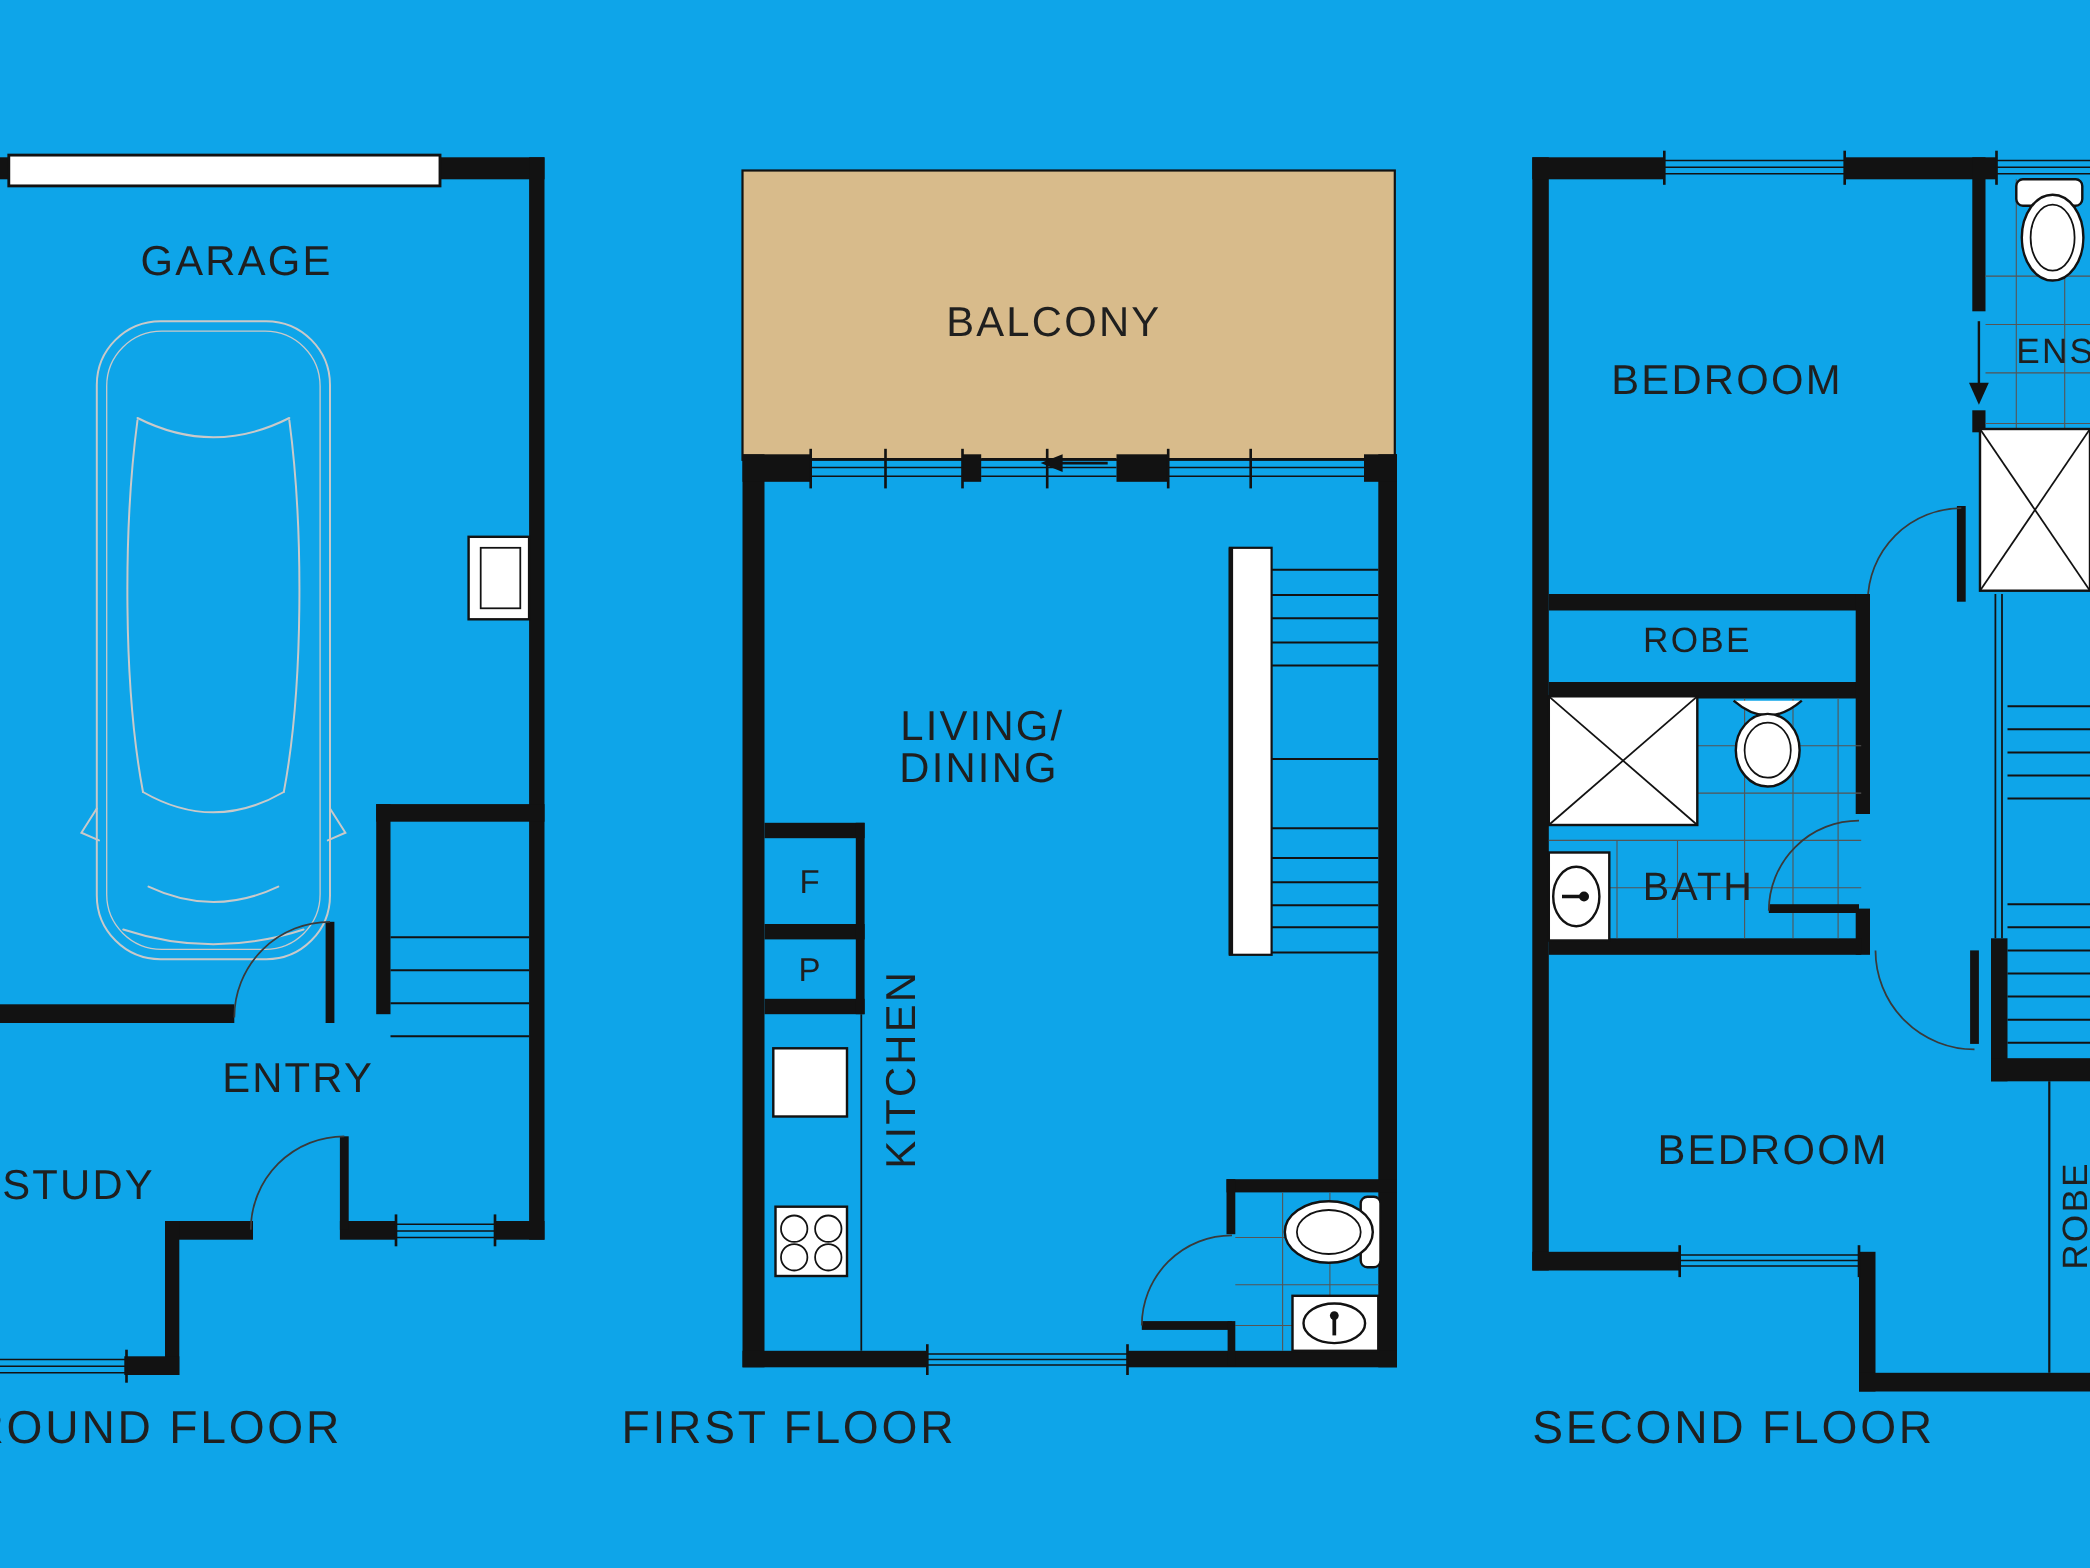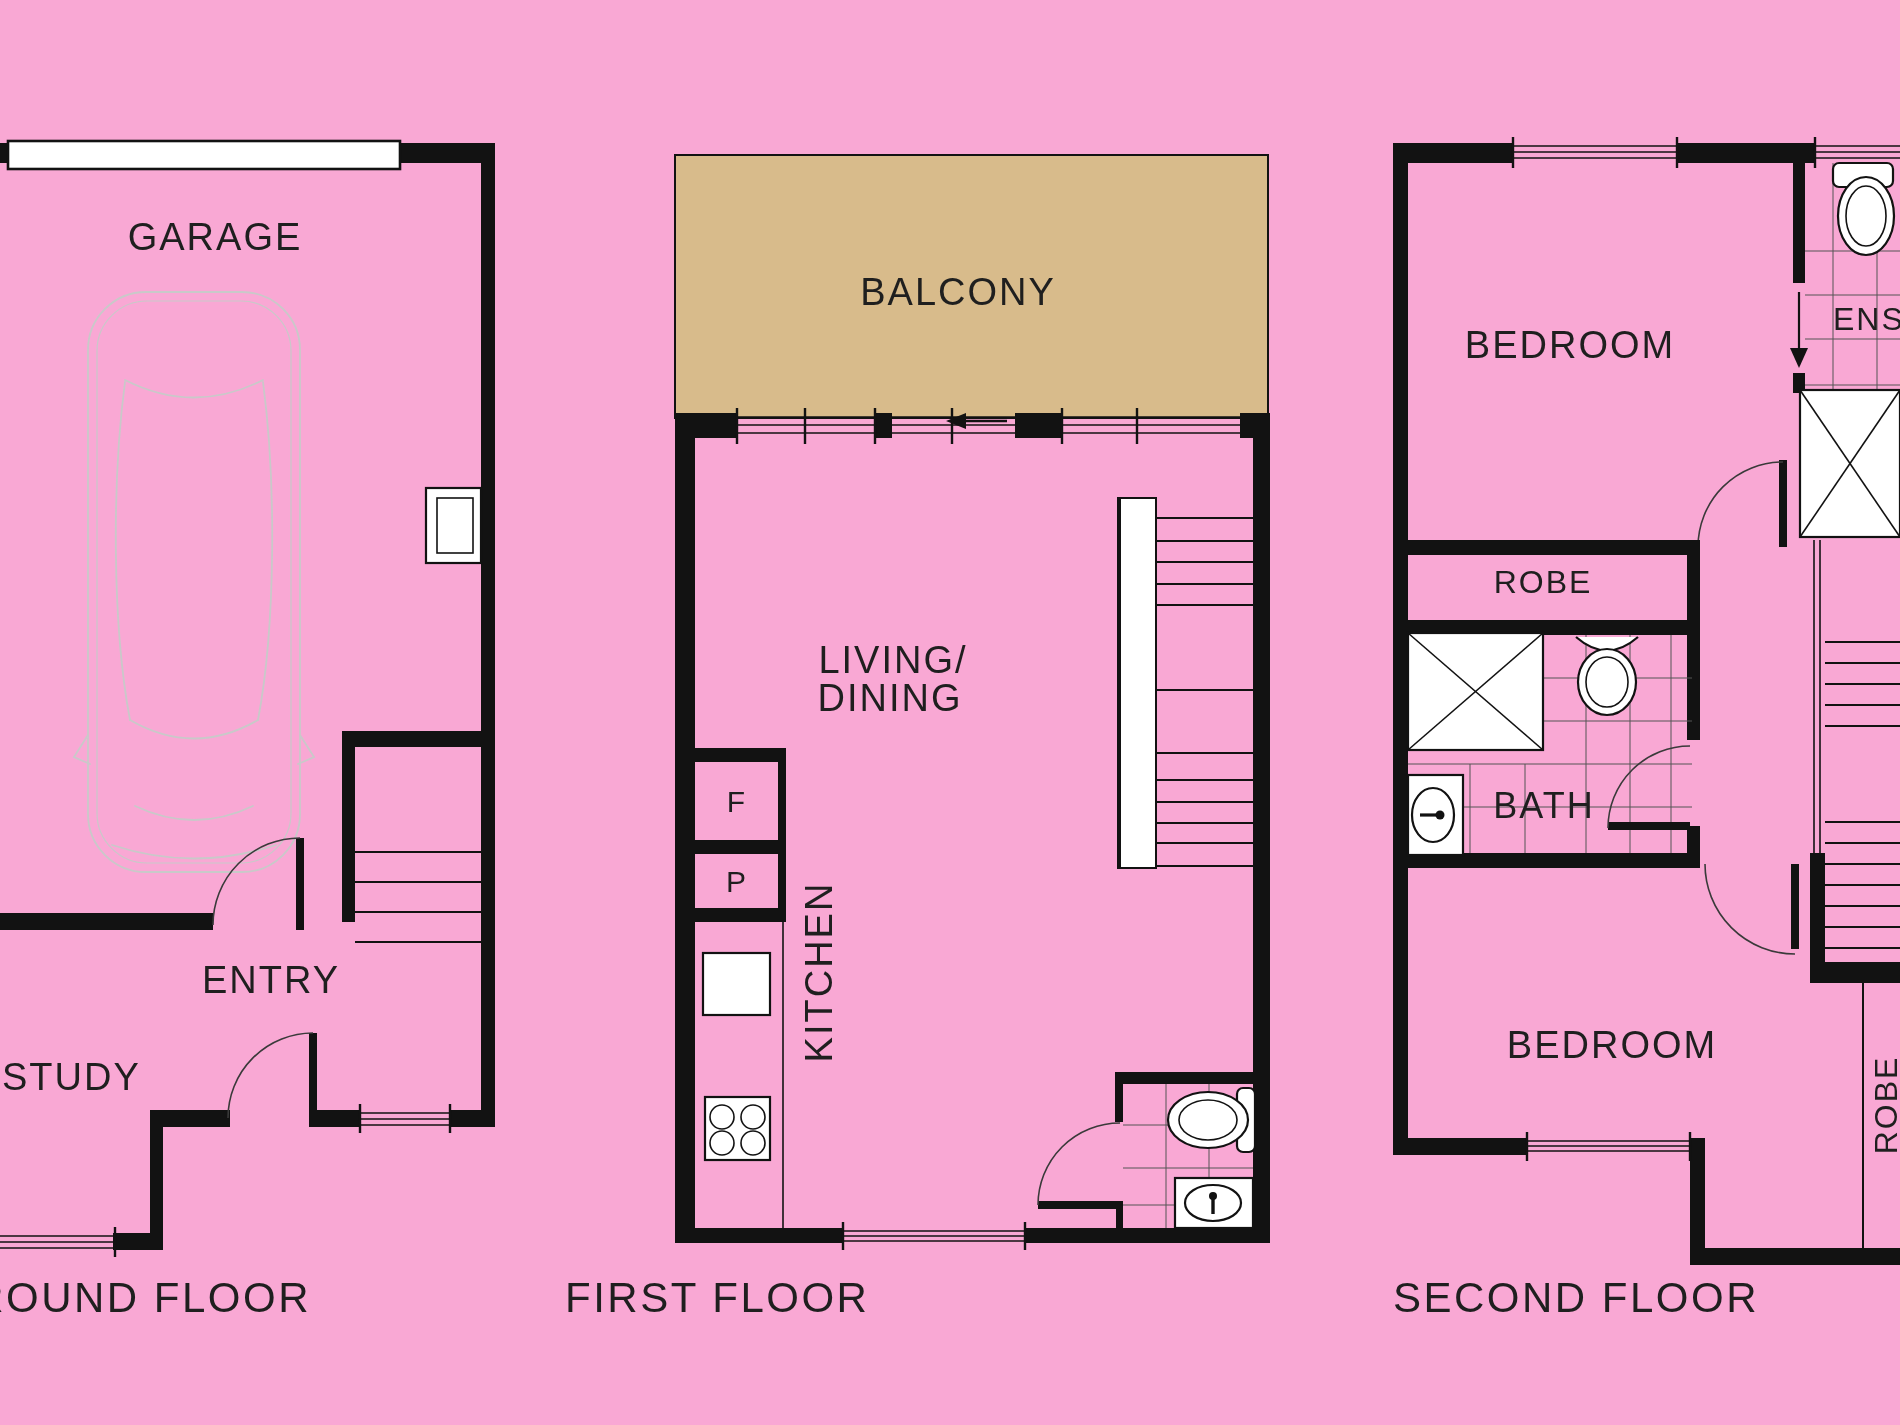--- a/index.html
+++ b/index.html
@@ -1,16 +1,16 @@
 <!DOCTYPE html>
 <html><head>
 <meta charset="utf-8">
 <style>
   html,body{margin:0;padding:0;background:#fff;}
-  #stage{position:relative;width:1900px;height:1425px;background:#f9a8d4;overflow:hidden;}
+  #stage{position:relative;width:1900px;height:1425px;background:#0ea5e9;overflow:hidden;}
   svg{display:block;}
   .w{fill:#121212;}
   .ln{stroke:#121212;stroke-width:2;fill:none;}
   .thin{stroke:#121212;stroke-width:1.6;fill:none;}
   .win{stroke:#121212;stroke-width:1.4;fill:none;}
   .tick{stroke:#121212;stroke-width:2.4;fill:none;}
   .tile{stroke:#555;stroke-width:1;fill:none;}
   .fix{stroke:#121212;stroke-width:2.2;fill:#ffffff;}
   .fixthin{stroke:#121212;stroke-width:1.6;fill:#ffffff;}
   .arc{stroke:#3a3a3a;stroke-width:1.6;fill:none;}

